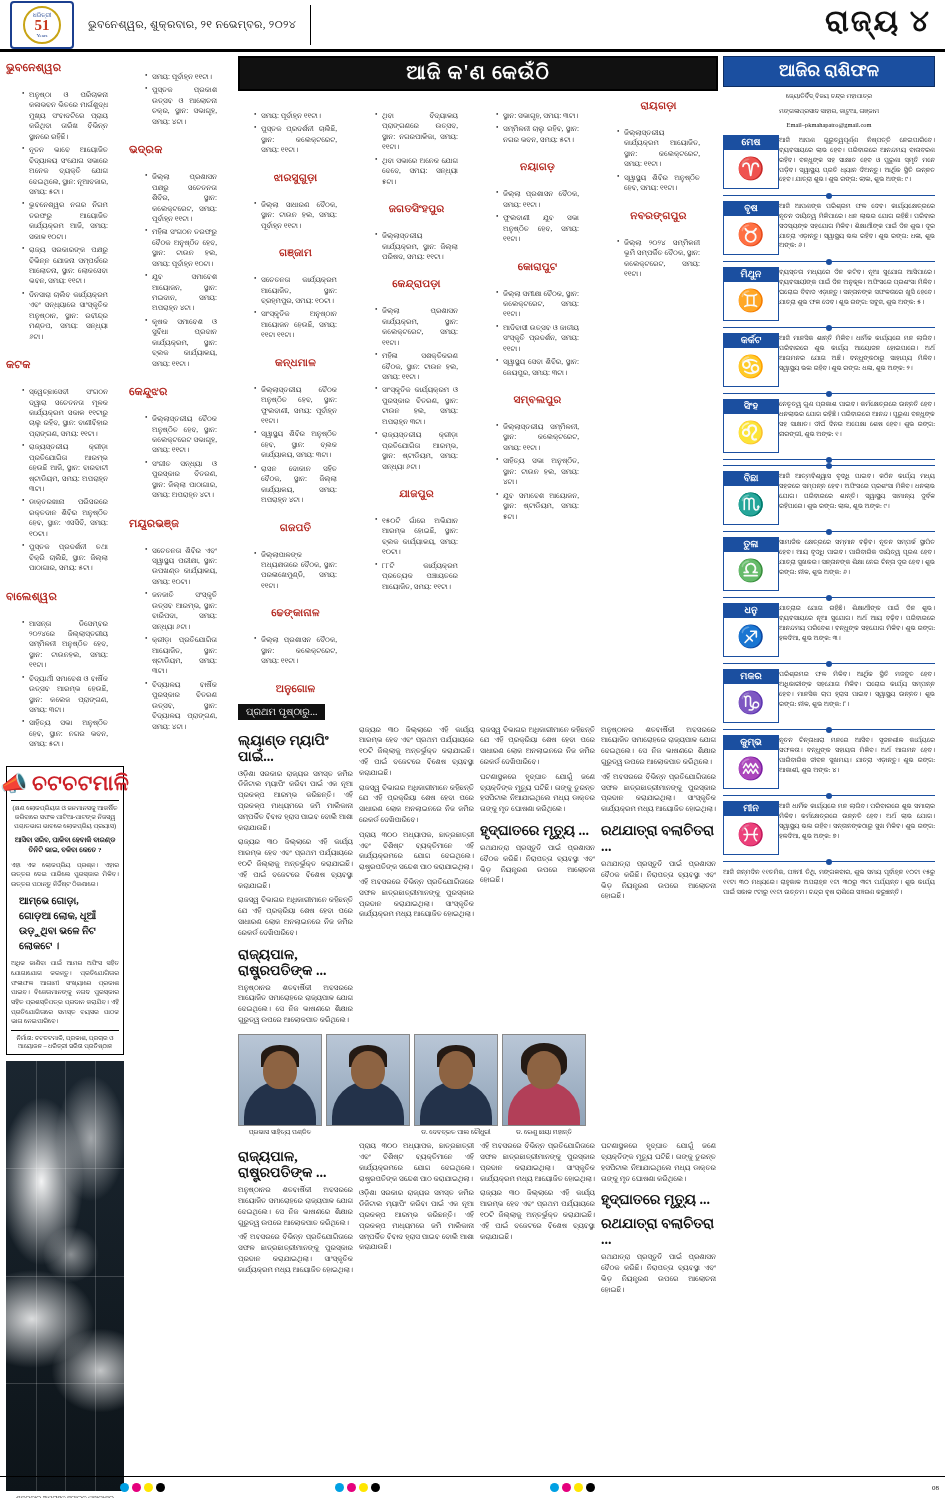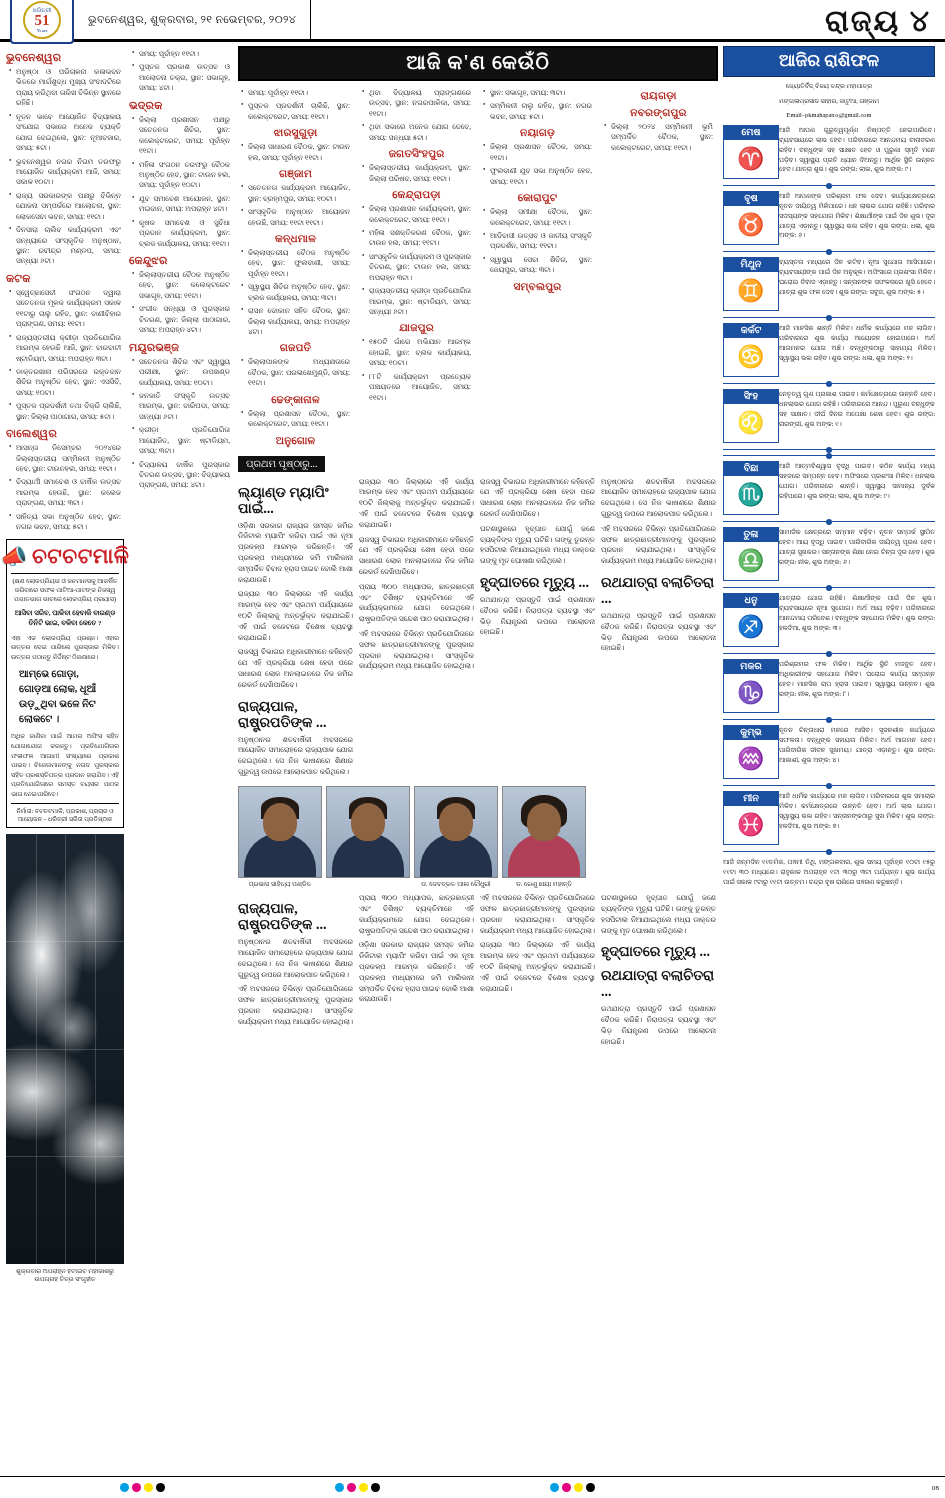--- a/index.html
+++ b/index.html
@@ -13,21 +13,21 @@
     overflow: hidden;
   }
   .page {
     position: relative;
     width: 945px; height: 1498px;
     padding: 0;
   }
 
   
   .masthead {
-    height: 42px;
+    height: 52px;
     border-bottom: 3px solid #000;
     display: flex;
     align-items: center;
     padding: 8px 10px;
     position: relative;
   }
   .logo-badge {
     width: 64px; height: 48px;
     border: 2px solid #1b3f8f;
     border-radius: 4px;
@@ -73,21 +73,21 @@
   .col-main { width: 480px; }
   .col-z { width: 212px; }
 
   
   .town-head {
     font-size: 11px; font-weight: bold;
     color: #b3261e;
     margin: 5px 0 3px 0;
     letter-spacing: .2px;
   }
-  .bullets { margin:3px; padding:0; list-style:none; }
+  .bullets { margin:16px; padding:0; list-style:none; }
   .bullets li {
     font-size: 7.2px;
     line-height: 1.45;
     margin-bottom: 3px;
     padding-left: 7px;
     position: relative;
     text-align: justify;
     color: #181818;
   }
   .bullets li:before {
@@ -397,24 +397,33 @@
             <li>ଜିଲ୍ଲା ପ୍ରଶାସନ ବୈଠକ, ସମୟ: ୧୧ଟା।</li>
             <li>ଫୁଲବାଣୀ ଯୁବ ସଭା ଅନୁଷ୍ଠିତ ହେବ, ସମୟ: ୧୧ଟା।</li>
           </ul>
           <div class="town-head">କୋରାପୁଟ</div>
           <ul class="bullets">
             <li>ଜିଲ୍ଲା ସମୀକ୍ଷା ବୈଠକ, ସ୍ଥାନ: କଲେକ୍ଟରେଟ, ସମୟ: ୧୧ଟା।</li>
             <li>ଆଦିବାସୀ ଉତ୍ସବ ଓ ଜାତୀୟ ସଂସ୍କୃତି ପ୍ରଦର୍ଶନ, ସମୟ: ୧୧ଟା।</li>
             <li>ସ୍ୱାସ୍ଥ୍ୟ ସେବା ଶିବିର, ସ୍ଥାନ: ଜେୟପୁର, ସମୟ: ୩ଟା।</li>
           </ul>
           <div class="town-head">ସମ୍ବଲପୁର</div>
+          <ul class="bullets">
+            <li>ଜିଲ୍ଲାସ୍ତରୀୟ ସମ୍ମିଳନୀ, ସ୍ଥାନ: କଲେକ୍ଟରେଟ, ସମୟ: ୧୧ଟା।</li>
+            <li>ସାହିତ୍ୟ ସଭା ଅନୁଷ୍ଠିତ, ସ୍ଥାନ: ଟାଉନ ହଲ, ସମୟ: ୪ଟା।</li>
+            <li>ଯୁବ ସମାବେଶ ଆୟୋଜନ, ସ୍ଥାନ: ଷ୍ଟାଡିୟମ, ସମୟ: ୫ଟା।</li>
+          </ul>
         </div>
 
         <div class="mc">
           <div class="town-head">ରାୟଗଡ଼ା</div>
+          <ul class="bullets">
+            <li>ଜିଲ୍ଲାସ୍ତରୀୟ କାର୍ଯ୍ୟକ୍ରମ ଆୟୋଜିତ, ସ୍ଥାନ: କଲେକ୍ଟରେଟ, ସମୟ: ୧୧ଟା।</li>
+            <li>ସ୍ୱାସ୍ଥ୍ୟ ଶିବିର ଅନୁଷ୍ଠିତ ହେବ, ସମୟ: ୧୧ଟା।</li>
+          </ul>
           <div class="town-head">ନବରଙ୍ଗପୁର</div>
           <ul class="bullets">
             <li>ଜିଲ୍ଲା ୨୦୨୪ ସମ୍ମିଳନୀ ଭୂମି ସମ୍ପର୍କିତ ବୈଠକ, ସ୍ଥାନ: କଲେକ୍ଟରେଟ, ସମୟ: ୧୧ଟା।</li>
           </ul>
         </div>
       </div>
 
       
       <div class="cont-label">ପ୍ରଥମ ପୃଷ୍ଠାରୁ...</div>
 

